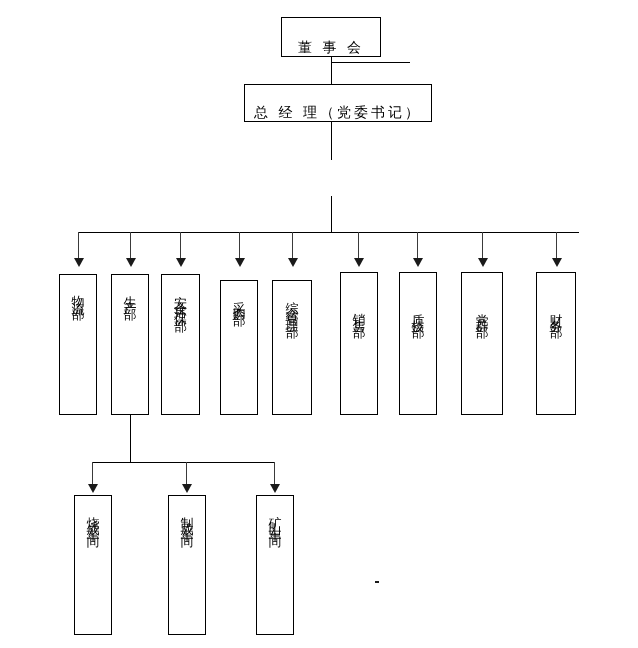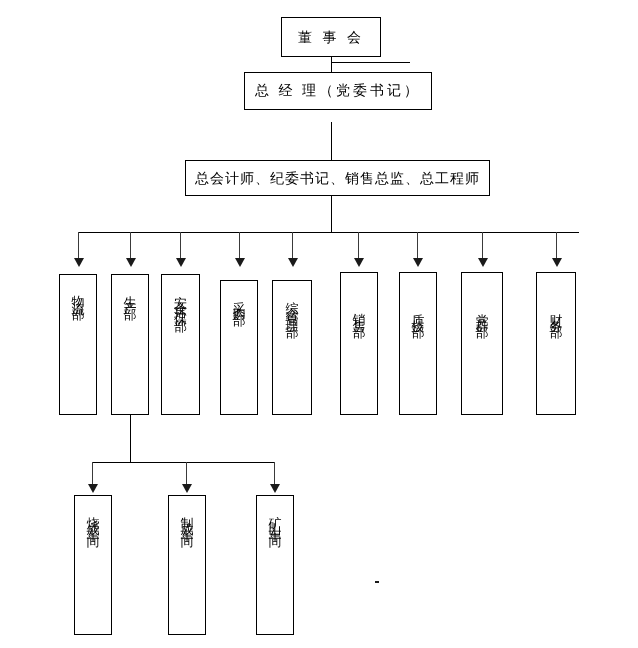--- a/index.html
+++ b/index.html
@@ -21,21 +21,21 @@
     top: 0;
     width: 638px;
     height: 648px;
   }
   .node {
     position: absolute;
     box-sizing: border-box;
     border: 1px solid #000000;
     background: #ffffff;
     display: flex;
-    align-items: center;
+    align-items: flex-end;
     justify-content: center;
     text-align: center;
     color: #000000;
   }
   
   .node.horiz {
     font-size: 14px;
     letter-spacing: 3px;
     line-height: 1.2;
     white-space: nowrap;
@@ -96,29 +96,26 @@
 
   <div class="node horiz" style="left:281px; top:17px; width:100px; height:40px;">
     <span>董 事 会</span>
   </div>
 
 
   <div class="line-v" style="left:331px; top:57px; height:27px;"></div>
 
   <div class="line-h" style="left:331px; top:62px; width:79px;"></div>
 
-  <div class="node horiz" style="left:244px; top:72px; width:188px; height:38px;font-family:Liberation Serif, serif;">
+  <div class="node horiz" style="left:244px; top:84px; width:188px; height:38px;">
     <span>总 经 理（党委书记）</span>
   </div>
 
   <div class="line-v" style="left:331px; top:122px; height:38px;"></div>
 
-  <div class="node horiz tight" style="left:185px; top:160px; width:305px; height:36px; font-size:14px; letter-spacing:1px;">
-    <span>总会计师、纪委书记、销售总监、总工程师</span>
-  </div>
 
   <div class="line-v" style="left:331px; top:196px; height:37px;"></div>
 
   <div class="line-h" style="left:78px; top:232px; width:501px;"></div>
 
   <div class="arrow-line" style="left:78px;  top:232px; height:28px;"></div>
   <div class="arrow-head" style="left:74px;  top:258px;"></div>
 
   <div class="arrow-line" style="left:130px; top:232px; height:28px;"></div>
   <div class="arrow-head" style="left:126px; top:258px;"></div>

